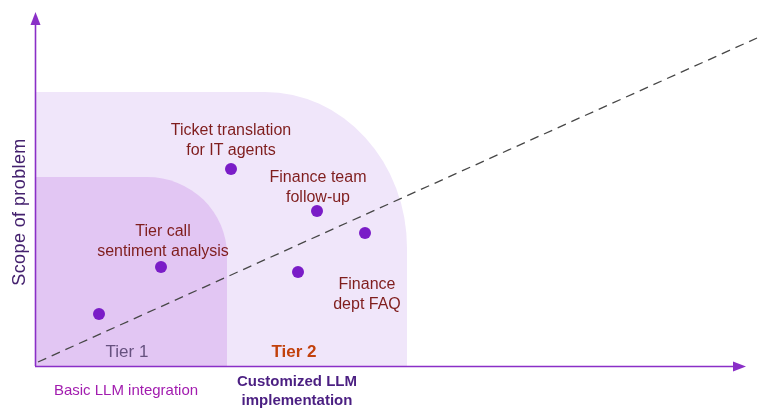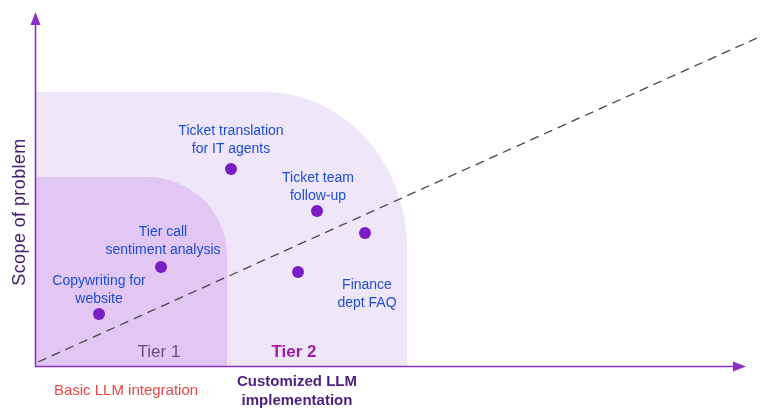--- a/index.html
+++ b/index.html
@@ -7,32 +7,32 @@
     position:relative;width:760px;height:414px;background:#ffffff;overflow:hidden;
     font-family:"Liberation Sans",sans-serif;
   }
   .region{position:absolute;z-index:1;}
   .region.tier1{background:#e2c6f3;border-top-right-radius:80px 78px;}
   .region.tier2{background:#f0e6fa;border-top-right-radius:142px 156px;}
   svg.lines{position:absolute;left:0;top:0;z-index:2;}
   .abs{position:absolute;z-index:3;transform:translate(-50%,-50%);}
   .pt-dot{width:12px;height:12px;border-radius:50%;background:#7a1cc7;}
   .pt-label{
-    white-space:pre-line;text-align:center;color:#1d4ed8;
-    font-size:14px;line-height:1.28;z-index:4;
+    white-space:pre-line;text-align:center;color:#7f1d1d;
+    font-size:16px;line-height:1.28;z-index:4;
   }
   .ylabel{
     color:#44216e;font-size:18px;letter-spacing:0.4px;
     transform:translate(-50%,-50%) rotate(-90deg);white-space:nowrap;
   }
   .tier-label{font-size:17px;white-space:nowrap;}
   .tier-label.t1{color:#66517f;}
-  .tier-label.t2{color:#a21caf;font-weight:bold;}
+  .tier-label.t2{color:#c2410c;font-weight:bold;}
   .caption{white-space:pre-line;text-align:center;font-size:15px;line-height:1.25;}
-  .caption.c1{color:#ef4444;}
+  .caption.c1{color:#a21caf;}
   .caption.c2{color:#4b1f82;font-weight:bold;}
 </style>
 </head>
 <body>
 
 <div class="canvas">
 
   <div class="region tier2" style="left:35px;top:92px;width:372px;height:274px;"></div>
   <div class="region tier1" style="left:35px;top:177px;width:192px;height:189px;"></div>
 
@@ -44,37 +44,35 @@
     <line x1="38" y1="362" x2="757" y2="38" stroke="#474747" stroke-width="1.3" stroke-dasharray="9,6"></line>
   </svg>
 
   <div class="abs ylabel" style="left: 19px; top: 212px;">Scope of problem</div>
 
   <div class="abs pt-dot" style="left: 231px; top: 169px;"></div>
   <div class="abs pt-label" style="left: 231px; top: 140px;">Ticket translation
 for IT agents</div>
 
   <div class="abs pt-dot" style="left: 317px; top: 211px;"></div>
-  <div class="abs pt-label" style="left: 318px; top: 187px;">Ticket team
+  <div class="abs pt-label" style="left: 318px; top: 187px;">Finance team
 follow-up</div>
 
   <div class="abs pt-dot" style="left: 161px; top: 267px;"></div>
   <div class="abs pt-label" style="left: 163px; top: 241px;">Tier call
 sentiment analysis</div>
 
   <div class="abs pt-dot" style="left: 99px; top: 314px;"></div>
-  <div class="abs pt-label" style="left: 99px; top: 290px;">Copywriting for
-website</div>
 
   <div class="abs pt-dot" style="left: 298px; top: 272px;"></div>
 
   <div class="abs pt-dot" style="left: 365px; top: 233px;"></div>
   <div class="abs pt-label" style="left: 367px; top: 263px; margin-top: 31px;">Finance
 dept FAQ</div>
 
-  <div class="abs tier-label t1" style="left: 127px; top: 352px; margin-left: 32px;">Tier 1</div>
+  <div class="abs tier-label t1" style="left: 127px; top: 352px;">Tier 1</div>
   <div class="abs tier-label t2" style="left: 294px; top: 352px;">Tier 2</div>
 
   <div class="abs caption c1" style="left: 126px; top: 390px;">Basic LLM integration</div>
   <div class="abs caption c2" style="left: 297px; top: 391px;">Customized LLM
 implementation</div>
 
 </div>
 
 </body></html>

